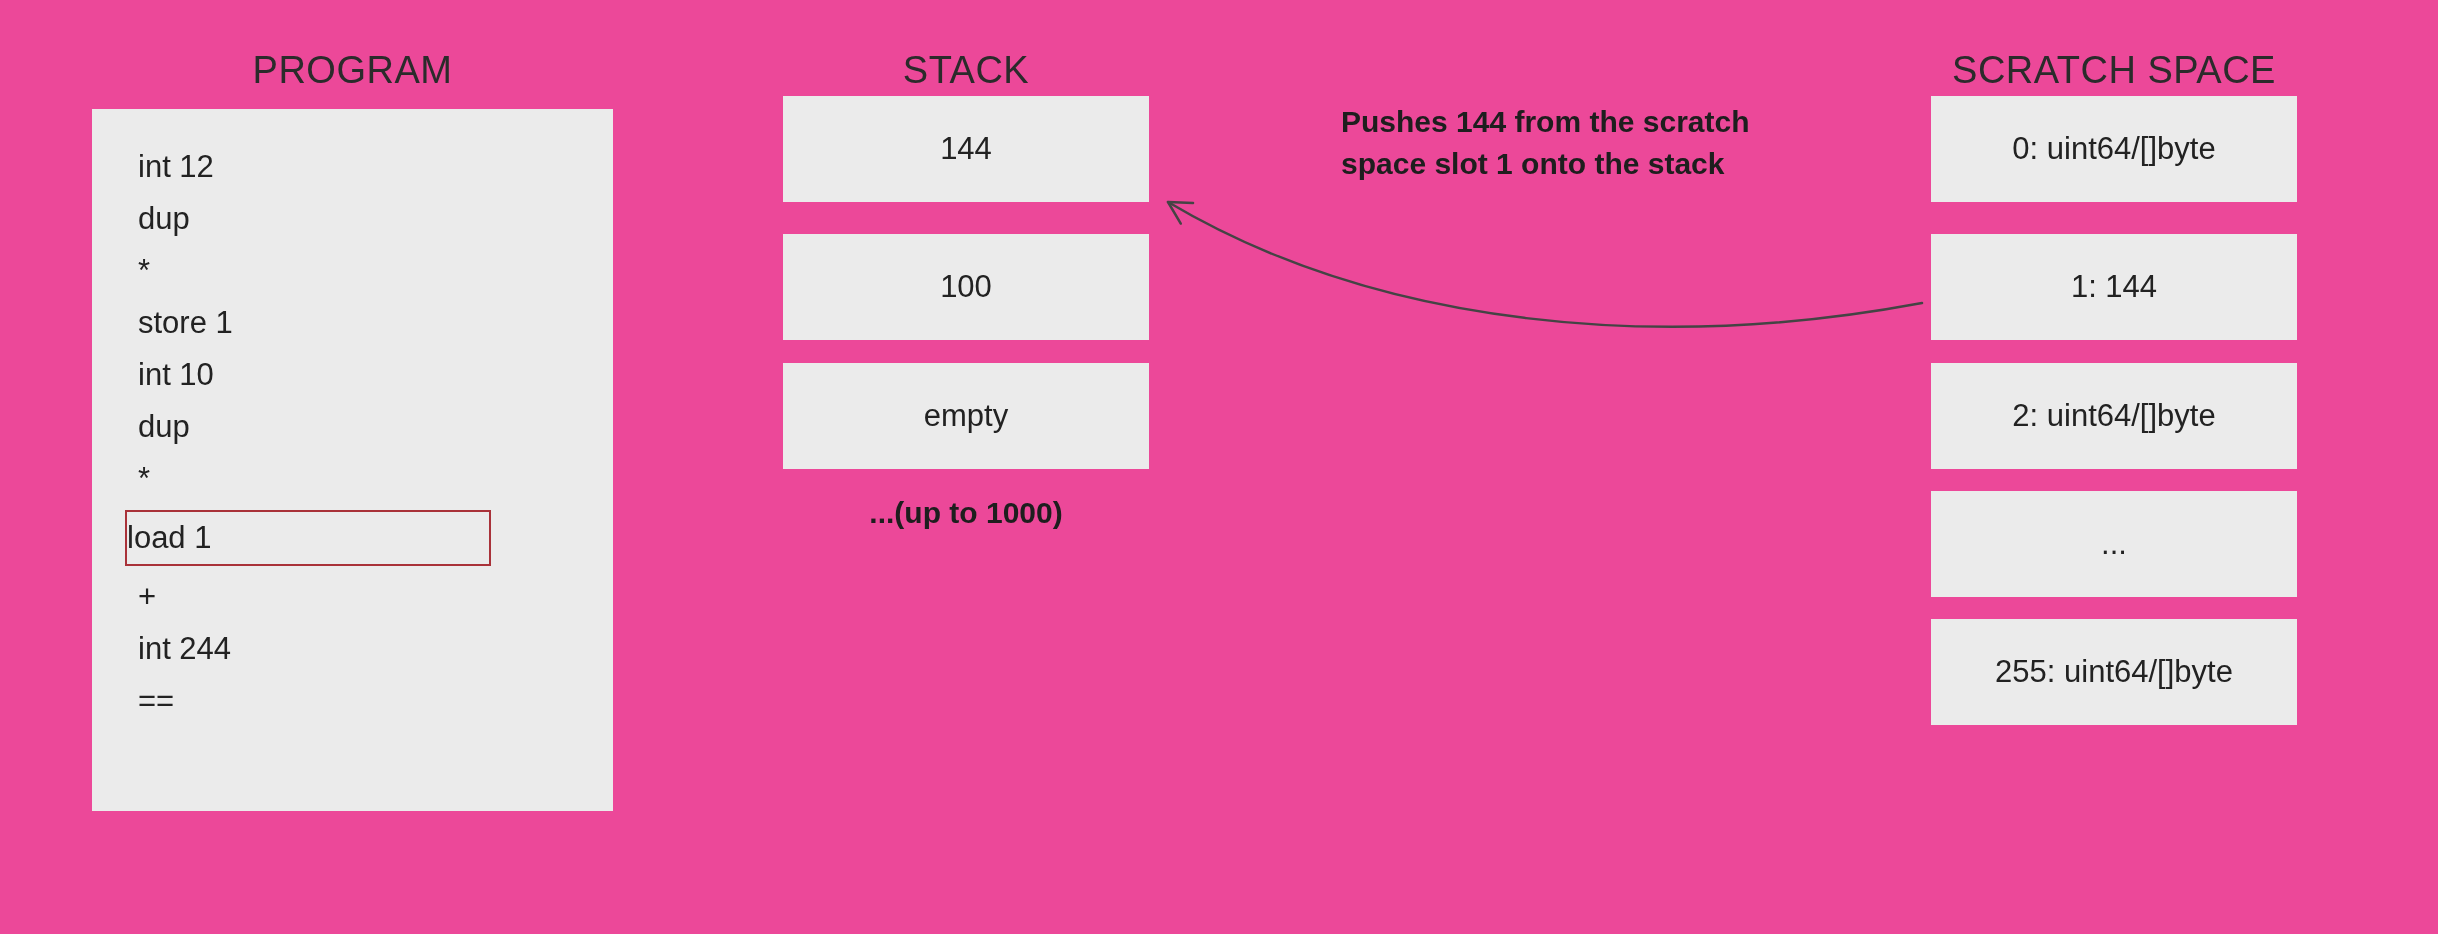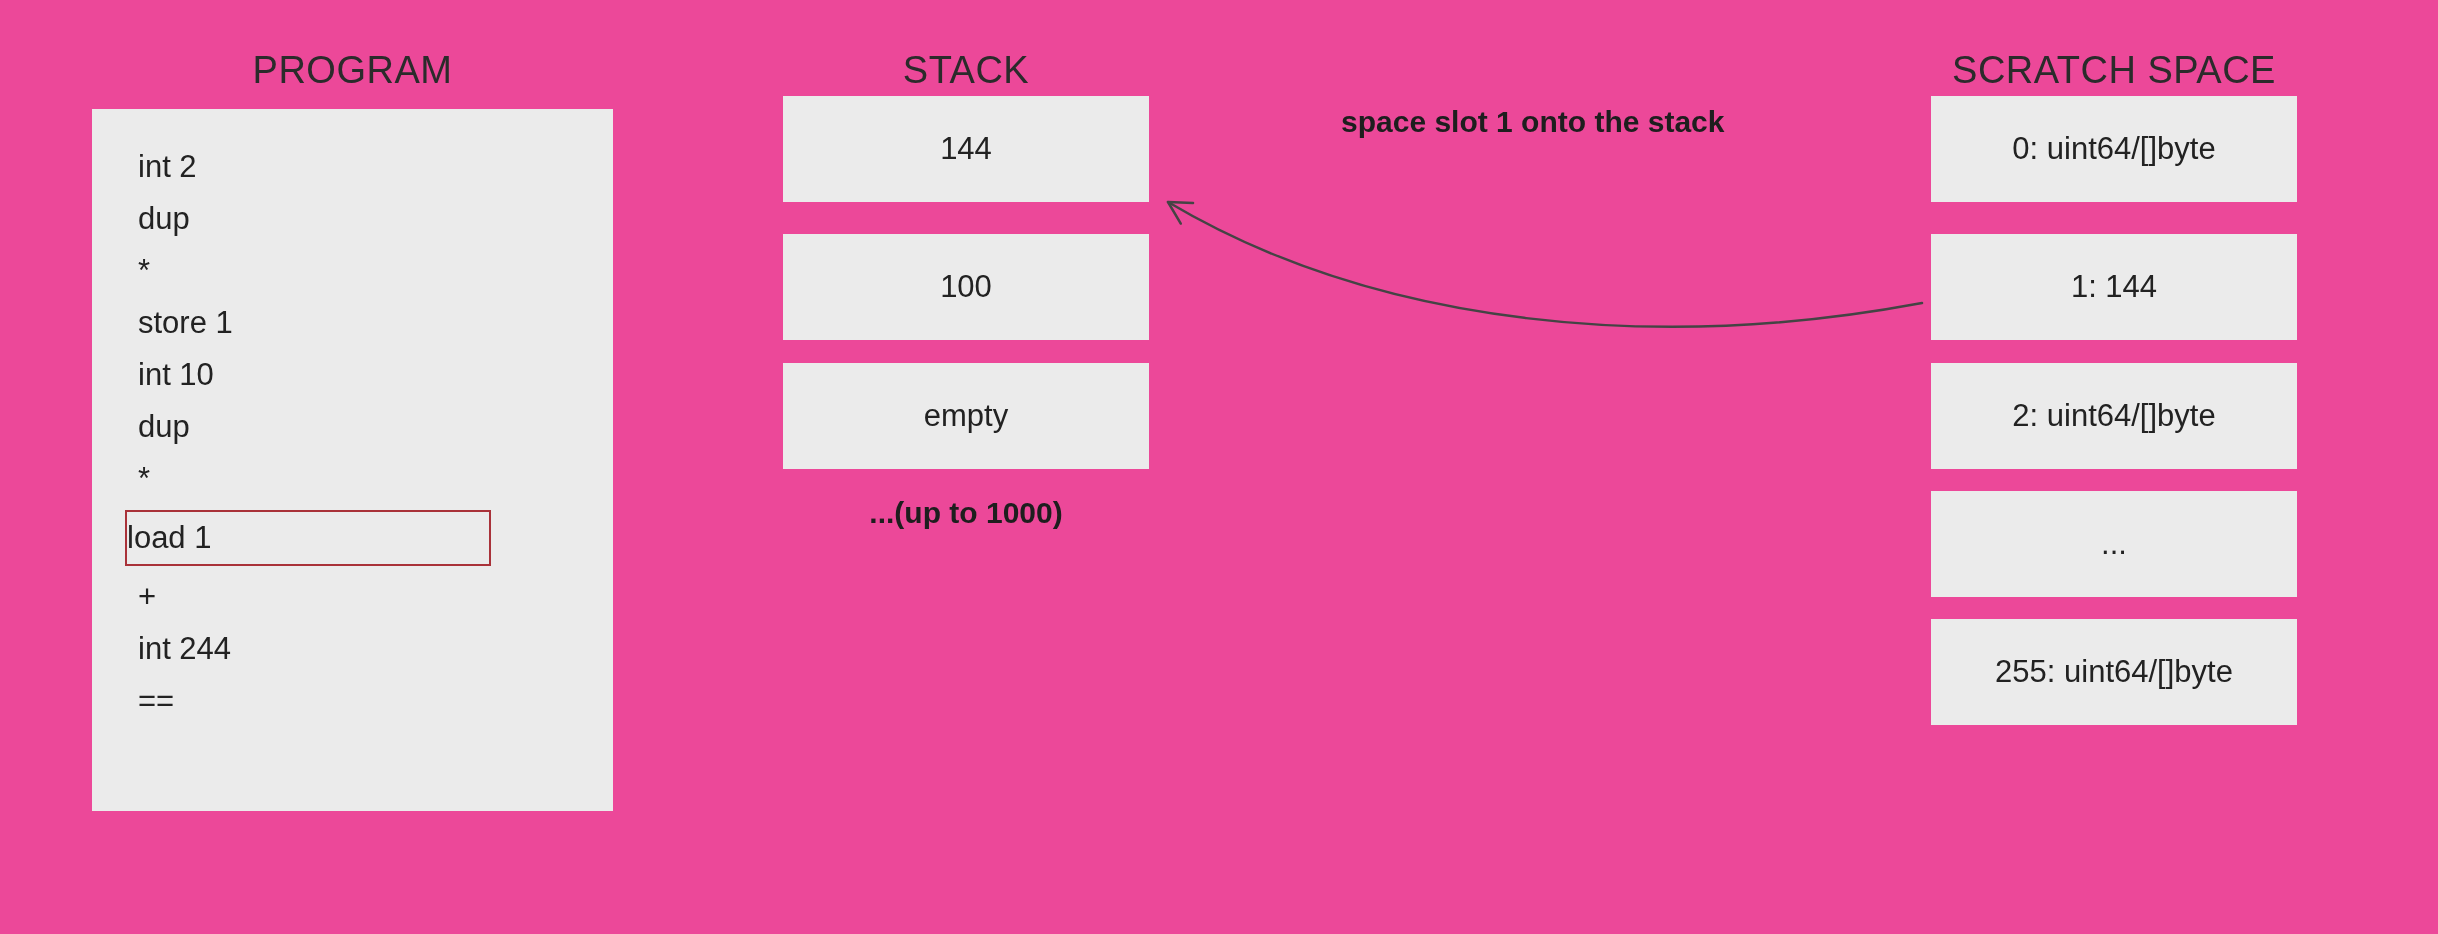--- a/index.html
+++ b/index.html
@@ -90,41 +90,42 @@
 </head>
 <body>
 
 <div class="canvas">
 
   <div class="col-title title-program">PROGRAM</div>
   <div class="col-title title-scratch">SCRATCH SPACE</div>
   <div class="col-title title-stack">STACK</div>
 
   <div class="panel program-box">
-    <div class="program-line">int 2</div>
+    <div class="program-line">int 12</div>
     <div class="program-line">dup</div>
     <div class="program-line">*</div>
     <div class="program-line">store 1</div>
     <div class="program-line">int 10</div>
     <div class="program-line">dup</div>
     <div class="program-line">*</div>
     <div class="highlight-wrap">
       <div class="program-line">load 1</div>
     </div>
     <div class="program-line">+</div>
     <div class="program-line">int 244</div>
     <div class="program-line">==</div>
   </div>
 
   <div class="cell stack-col row-0">144</div>
   <div class="cell stack-col row-1">100</div>
   <div class="cell stack-col row-2">empty</div>
   <div class="stack-note">...(up to 1000)</div>
 
   <div class="annotation">
+    <div>Pushes 144 from the scratch</div>
     <div>space slot 1 onto the stack</div>
   </div>
 
   <div class="cell scratch-col row-0">0: uint64/[]byte</div>
   <div class="cell scratch-col row-1">1: 144</div>
   <div class="cell scratch-col row-2">2: uint64/[]byte</div>
   <div class="cell scratch-col row-3">...</div>
   <div class="cell scratch-col row-4">255: uint64/[]byte</div>
 
   <svg class="arrow-overlay" width="2438" height="934" viewBox="0 0 2438 934" xmlns="http://www.w3.org/2000/svg">

